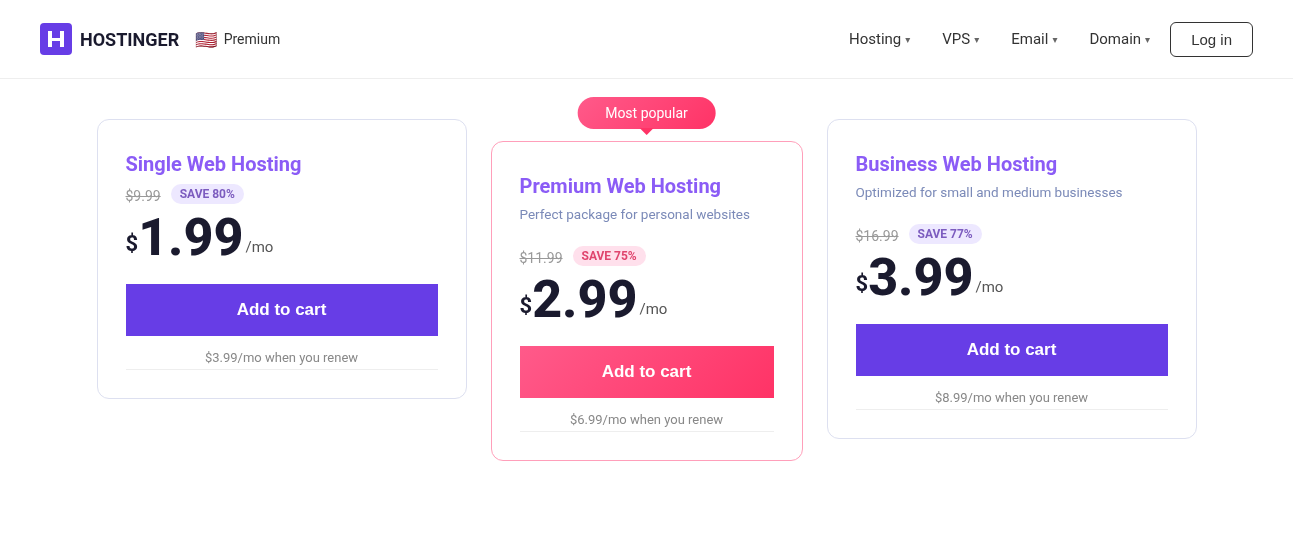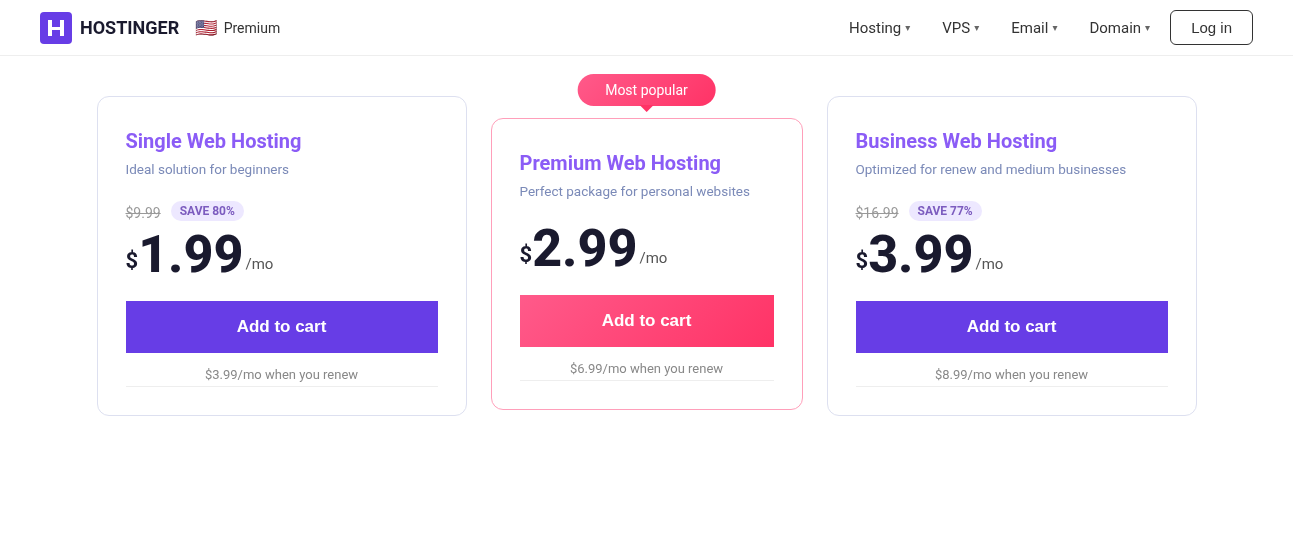--- a/index.html
+++ b/index.html
@@ -4,21 +4,21 @@
   <style>
     * { box-sizing: border-box; margin: 0; padding: 0; }
     body { font-family: -apple-system, BlinkMacSystemFont, 'Segoe UI', Roboto, sans-serif; background: #fff; color: #333; }
 
     
     .navbar {
       display: flex;
       align-items: center;
       justify-content: space-between;
       padding: 0 40px;
-      height: 56px;
+      height: 79px;
       border-bottom: 1px solid #eee;
     }
     .navbar-left {
       display: flex;
       align-items: center;
       gap: 16px;
     }
     .logo {
       display: flex;
       align-items: center;
@@ -249,54 +249,57 @@
     </div>
     <button class="login-btn">Log in</button>
   </div>
 </nav>
 
 <section class="pricing-section">
   <div class="cards-container">
 
     <div class="card">
       <div class="card-title">Single Web Hosting</div>
-      <div class="card-subtitle">Ideal solution for beginners</div>
       <div class="price-row">
         <span class="original-price">$9.99</span>
         <span class="save-badge save-badge-purple">SAVE 80%</span>
       </div>
       <div class="price-main">
         <span class="price-dollar">$</span>
         <span class="price-amount">1.99</span>
         <span class="price-period">/mo</span>
       </div>
       <button class="add-to-cart-btn btn-purple">Add to cart</button>
       <div class="renew-text">$3.99/mo when you renew</div>
       <hr class="card-divider">
     </div>
 
     <div class="featured-wrapper">
       <div class="most-popular-badge">Most popular</div>
       <div class="card featured">
         <div class="card-title">Premium Web Hosting</div>
         <div class="card-subtitle">Perfect package for personal websites</div>
+        <div class="price-row">
+          <span class="original-price">$11.99</span>
+          <span class="save-badge save-badge-pink">SAVE 75%</span>
+        </div>
         <div class="price-main">
           <span class="price-dollar">$</span>
           <span class="price-amount">2.99</span>
           <span class="price-period">/mo</span>
         </div>
         <button class="add-to-cart-btn btn-pink">Add to cart</button>
         <div class="renew-text">$6.99/mo when you renew</div>
         <hr class="card-divider">
       </div>
     </div>
 
     <div class="card">
       <div class="card-title">Business Web Hosting</div>
-      <div class="card-subtitle">Optimized for renew and medium businesses</div>
+      <div class="card-subtitle">Optimized for small and medium businesses</div>
       <div class="price-row">
         <span class="original-price">$16.99</span>
         <span class="save-badge save-badge-purple">SAVE 77%</span>
       </div>
       <div class="price-main">
         <span class="price-dollar">$</span>
         <span class="price-amount">3.99</span>
         <span class="price-period">/mo</span>
       </div>
       <button class="add-to-cart-btn btn-purple">Add to cart</button>

